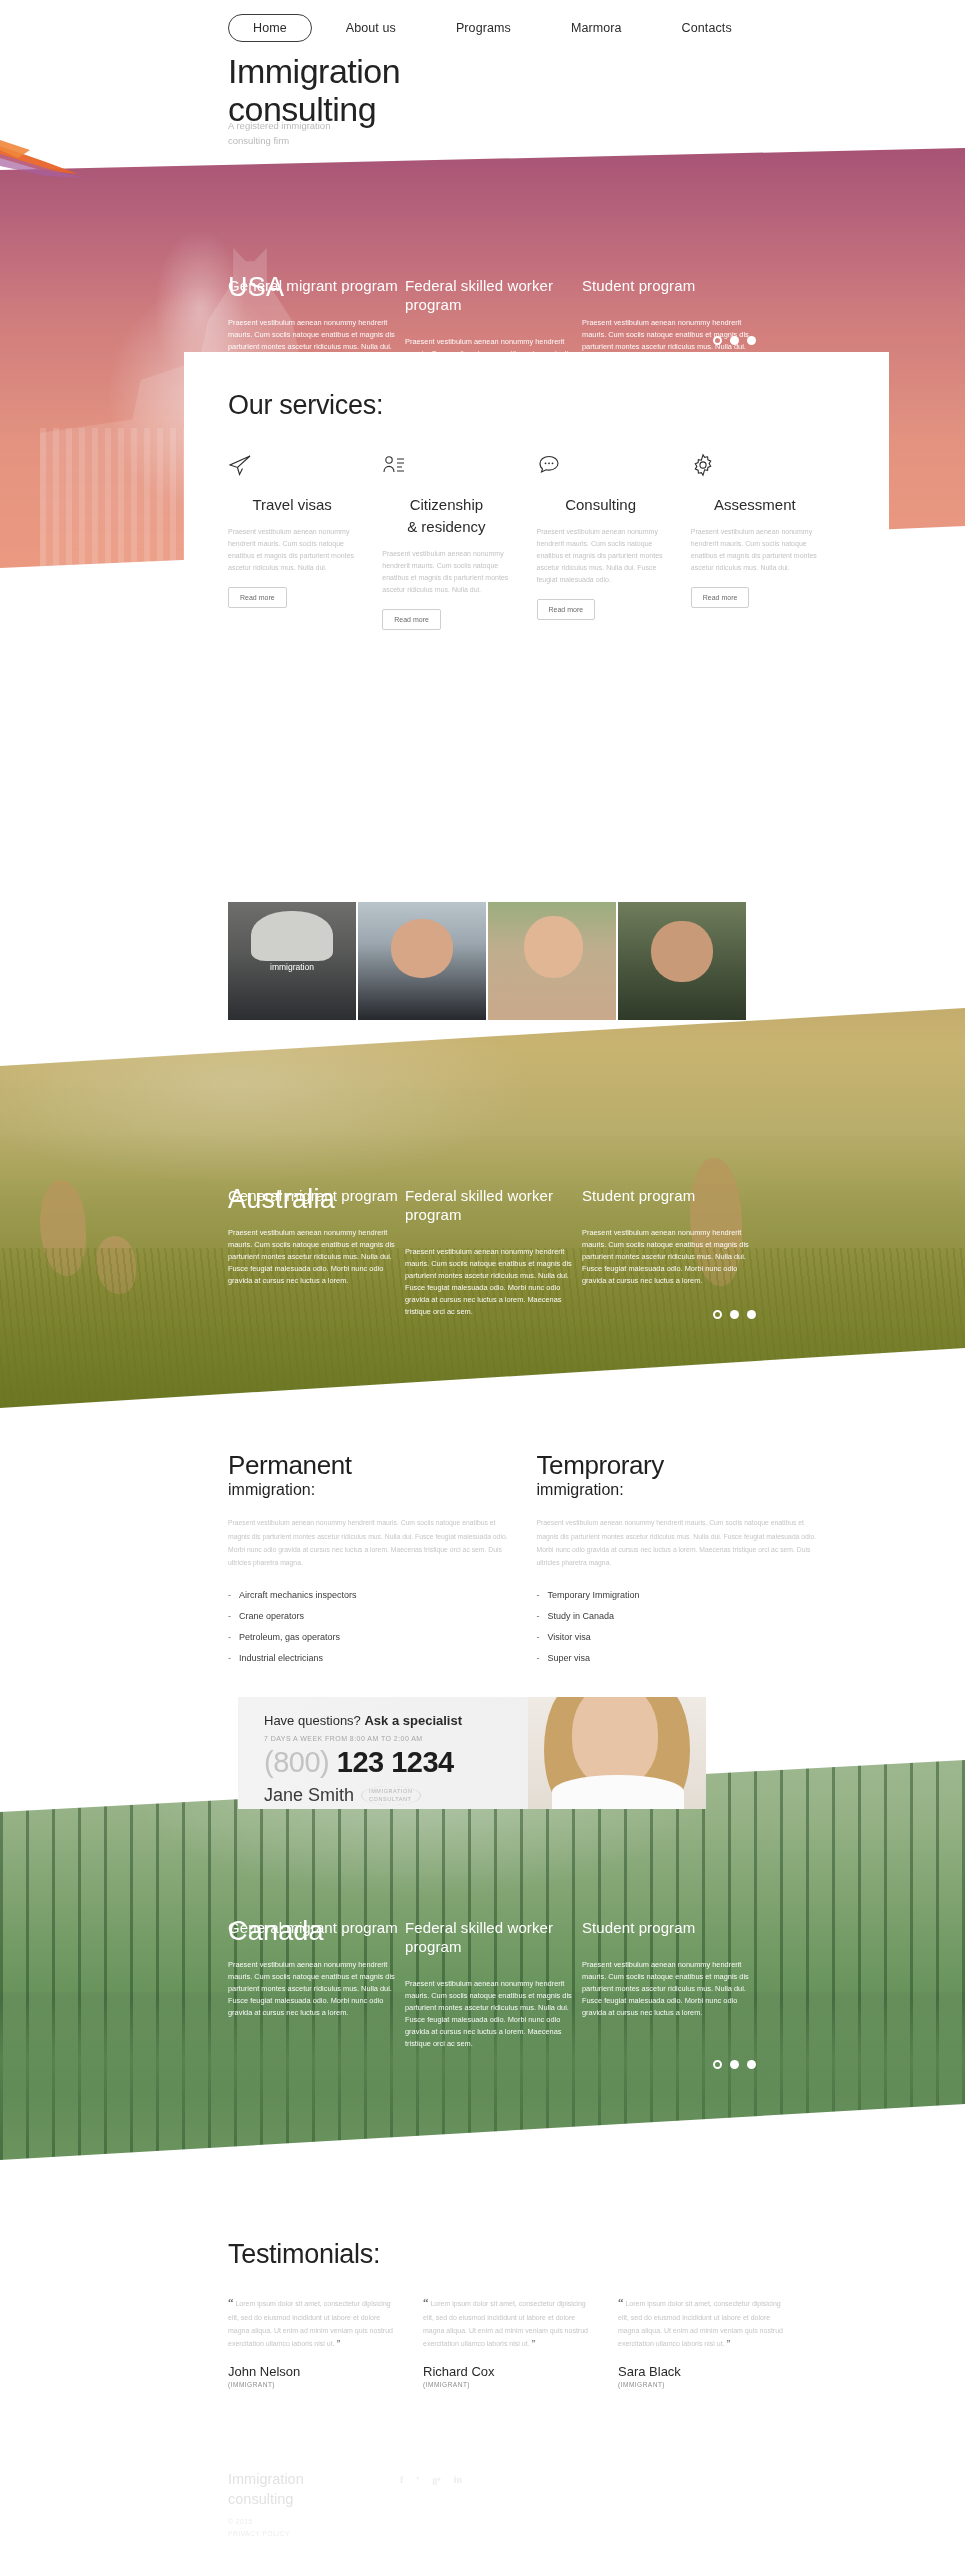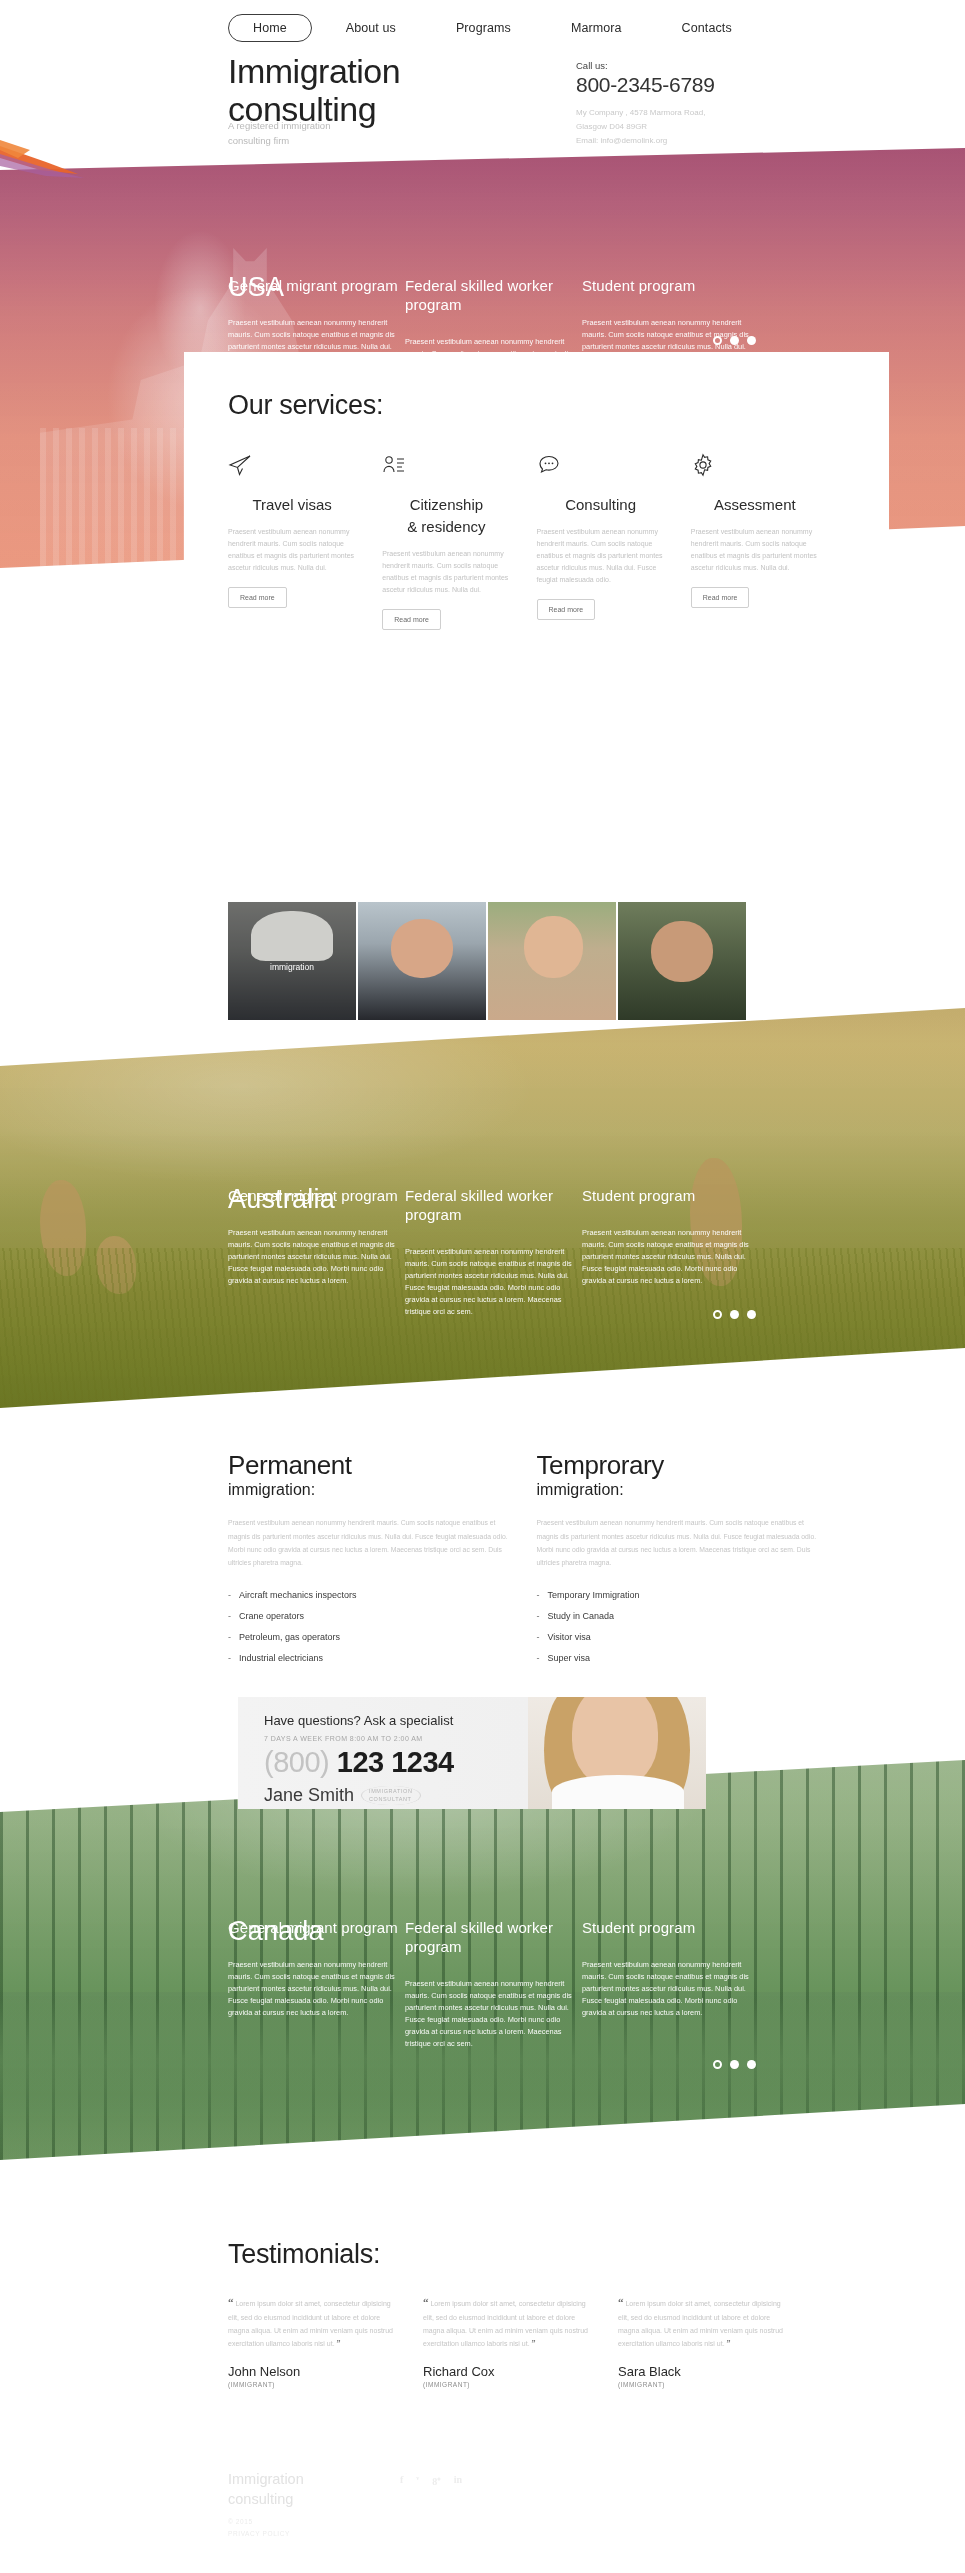--- a/index.html
+++ b/index.html
@@ -143,21 +143,21 @@
   .pt p{ font-size:6.8px; line-height:1.95; color:#c6c6c6; margin-top:17px; }
   .pt ul{ list-style:none; margin-top:15px; }
   .pt li{ font-size:9px; color:#3a3a3a; padding:5.5px 0 5.5px 11px; position:relative; }
   .pt li:before{ content:"-"; position:absolute; left:0; color:#6a6a6a; }
 
   
   .ask{ position:absolute; left:238px; top:1697px; width:468px; height:112px; z-index:4;
     background:linear-gradient(90deg,#f3f3f3 0%, #f0f0f0 62%, #e9e9e9 100%); overflow:hidden; }
   .ask .txt{ position:absolute; left:26px; top:16px; }
   .ask .q{ font-size:13px; color:#2a2a2a; font-weight:400; }
-  .ask .q b{ font-weight:400; }
+  .ask .q b{ font-weight:700; }
   .ask .hours{ font-size:7px; color:#a6a6a6; letter-spacing:.45px; margin-top:7px; }
   .ask .num{ margin-top:4px; font-size:29px; letter-spacing:-.5px; color:#1d1d1d; font-weight:700; }
   .ask .num .area{ color:#c3c3c3; font-weight:300; }
   .ask .who{ margin-top:6px; display:flex; align-items:center; gap:7px; }
   .ask .who .nm{ font-size:18px; color:#3a3a3a; font-weight:400; }
   .ask .who .role{ font-size:5.5px; color:#b4b4b4; letter-spacing:.6px; line-height:1.45;
     border-left:1px solid #d6d6d6; border-right:1px solid #d6d6d6; border-radius:50%; padding:2px 7px; }
   .ask .lady{ position:absolute; right:0; top:0; width:178px; height:112px;
     background:linear-gradient(180deg,#efeae4 0%,#e4ddd4 100%); }
   .ask .lady .face{ position:absolute; left:44px; top:-14px; width:86px; height:104px;
@@ -207,29 +207,20 @@
   <div class="brandwrap">
     <div class="brand">
       <h1>
         <span>Immigration</span><br>
         <span>consulting</span>
       </h1>
     </div>
     <div class="tagline" style="white-space:pre-line">A registered immigration
 consulting firm</div>
 
-    <div class="contact">
-      <div class="callus">Call us:</div>
-      <div class="phone">800-2345-6789</div>
-      <div class="addr">
-        <div>My Company , 4578 Marmora Road,</div>
-        <div>Glasgow D04 89GR</div>
-        <div>Email: info@demolink.org</div>
-      </div>
-    </div>
   </div>
 
   <svg class="leaf" viewBox="0 0 120 40">
     <path d="M0 6 L46 22 L78 34 L40 30 L0 18 Z" fill="#e8642a" opacity=".95"></path>
     <path d="M0 14 L52 30 L84 38 L46 36 L0 26 Z" fill="#a65fa0" opacity=".7"></path>
     <path d="M0 0 L30 10 L18 18 L0 10 Z" fill="#f0873c" opacity=".9"></path>
   </svg>
 
   <section class="slide" id="slide-usa">
     <div class="bg"></div>

